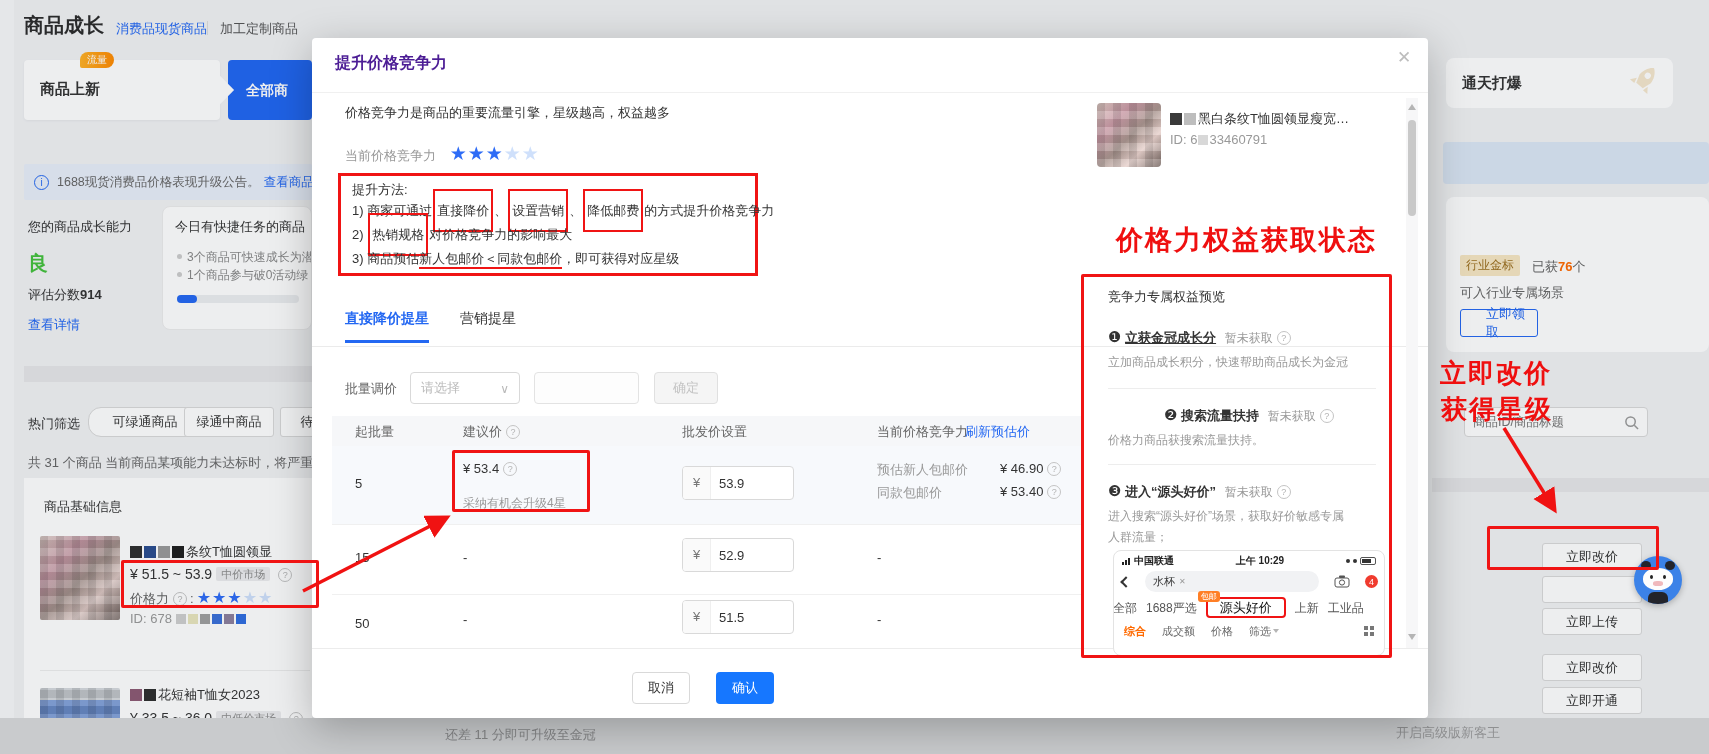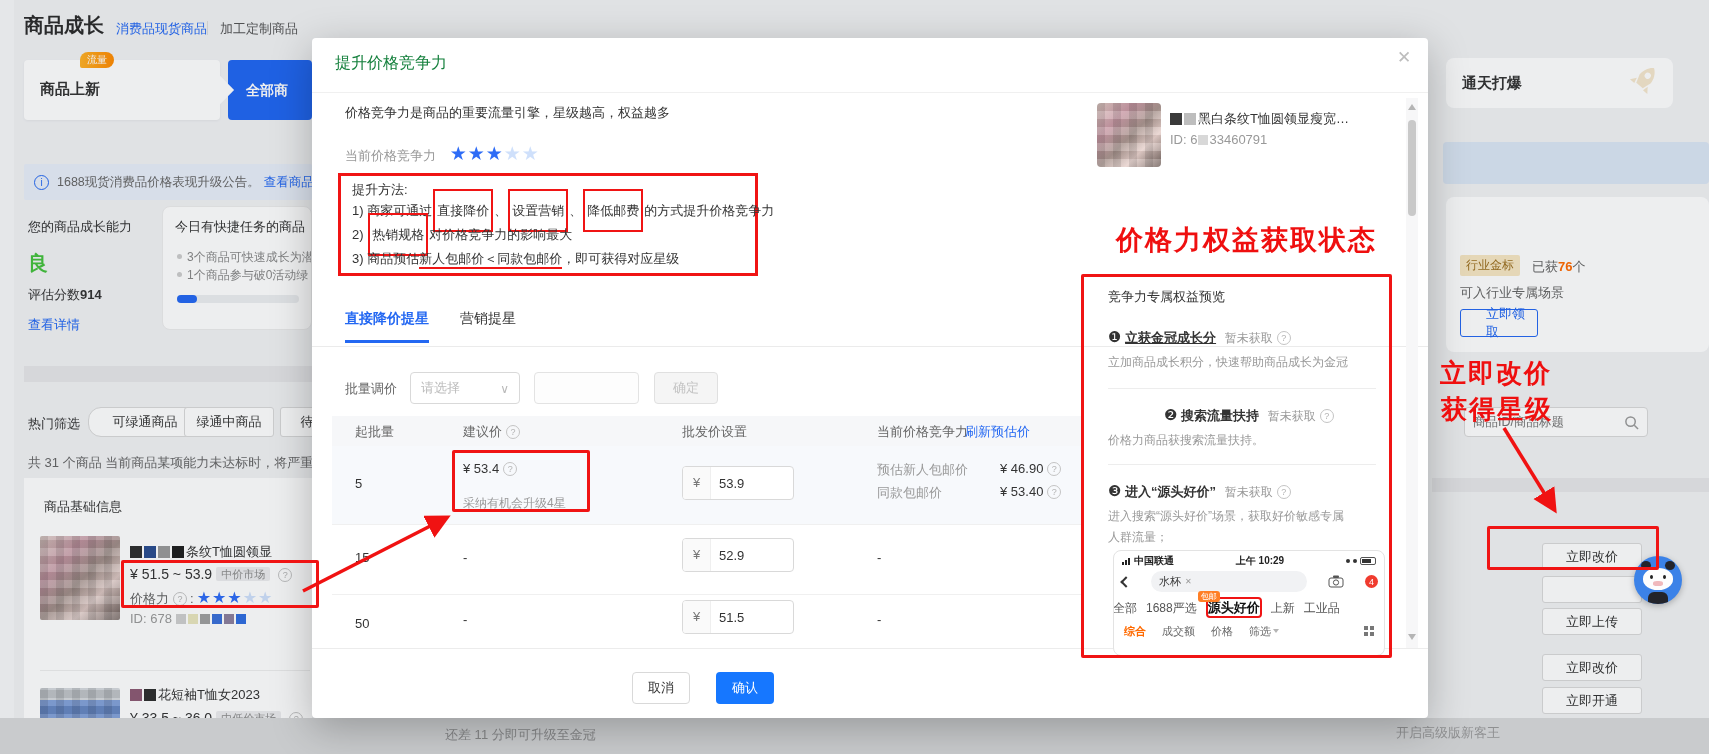--- a/index.html
+++ b/index.html
@@ -161,21 +161,21 @@
   <div class="abs btn" style="left:1542px;top:654px;width:100px;height:27px;">立即改价</div>
   <div class="abs btn" style="left:1542px;top:687px;width:100px;height:27px;">立即开通</div>
 
   <div class="abs" style="left:0;top:718px;width:1709px;height:36px;background:#d8d9db;"></div>
   <div class="abs nw" style="left:445px;top:726px;font-size:13px;color:#8f8f8f;">还差 11 分即可升级至金冠</div>
   <div class="abs nw" style="left:1396px;top:724px;font-size:13px;color:#9a9a9a;">开启高级版新客王</div>
 
   <div class="abs" style="left:0;top:0;width:1709px;height:754px;background:rgba(30,38,50,.08);z-index:5;"></div>
 
   <div class="abs" style="left:312px;top:38px;width:1116px;height:680px;background:#fff;border-radius:4px;box-shadow:0 10px 40px rgba(0,0,0,.25);z-index:10;">
-    <div class="nw" style="position:absolute;left:23px;top:15px;font-size:16px;font-weight:400;color:#15803d;">提升价格竞争力</div>
+    <div class="nw" style="position:absolute;left:23px;top:15px;font-size:16px;font-weight:700;color:#4c1d95;">提升价格竞争力</div>
     <div class="x" style="position:absolute;left:1080px;top:8px;width:24px;height:24px;color:#bdbdbd;font-size:17px;text-align:center;line-height:24px;cursor:pointer;"></div>
     <div class="hline" style="left:0;top:54px;width:1116px;"></div>
 
     <div class="nw t13" style="position:absolute;left:33px;top:66px;">价格竞争力是商品的重要流量引擎，星级越高，权益越多</div>
     <div class="nw" style="position:absolute;left:33px;top:104px;font-size:13px;color:#999;">
       <span>当前价格竞争力</span>
       <span class="on" style="font-size:19px;margin-left:10px;">★★★</span><span class="off" style="font-size:19px;">★★</span>
     </div>
 
     <div style="position:absolute;left:26px;top:135px;width:420px;height:103px;border:3px solid var(--red);z-index:21;">
@@ -295,38 +295,38 @@
         </span>
         <span class="nw">上午 10:29</span>
         <span class="phrow" style="gap:3px;">
           <span style="width:4px;height:4px;border-radius:50%;background:#333;"></span>
           <span style="width:4px;height:4px;border-radius:50%;background:#333;"></span>
           <span style="width:16px;height:8px;border:1px solid #555;border-radius:2px;display:inline-block;position:relative;">
               <span style="position:absolute;left:1px;top:1px;width:9px;height:4px;background:#333;"></span>
             </span>
         </span>
       </div>
-      <div class="phrow" style="padding:3px 6px;gap:21px;">
+      <div class="phrow" style="padding:3px 6px;gap:15px;">
         <span style="width:8px;height:8px;border-left:2px solid #333;border-bottom:2px solid #333;transform:rotate(45deg);margin-left:2px;"></span>
         <span class="phrow" style="flex:1;height:21px;background:#f1f2f4;border-radius:12px;padding:0 8px;gap:4px;">
           <span class="nw" style="font-size:11px;color:#333;">水杯</span>
           <span class="x" style="font-size:8px;color:#999;"></span>
         </span>
         <svg width="16" height="13" viewBox="0 0 16 13">
             <rect x="1" y="3" width="14" height="9" rx="2" fill="none" stroke="#555"></rect>
             <circle cx="8" cy="7.5" r="2.6" fill="none" stroke="#555"></circle>
             <rect x="5" y="0.5" width="6" height="2.6" rx="1" fill="#555"></rect>
           </svg>
         <span style="width:13px;height:13px;border-radius:50%;background:#f03b2e;color:#fff;font-size:9px;display:flex;align-items:center;justify-content:center;">4</span>
       </div>
       <div class="phrow" style="gap:9px;padding:2px 6px;height:26px;font-size:12px;color:#555;">
         <span class="nw" style="margin-left:-7px;">全部</span>
         <span class="nw">1688严选</span>
         <span style="position:relative;display:inline-block;">
-          <span class="nw" style="font-size:13px;font-weight:bold;color:#111;border:2px solid var(--red);border-radius:4px;padding:1px 0;">源头好价</span>
+          <span class="nw" style="font-size:13px;font-weight:normal;color:#111;border:2px solid var(--red);border-radius:4px;padding:1px 12px;">源头好价</span>
           <span class="nw" style="position:absolute;left:-8px;top:-8px;background:#ff7f26;color:#fff;font-size:8px;padding:0 3px;border-radius:3px;">包邮</span>
         </span>
         <span class="nw">上新</span>
         <span class="nw">工业品</span>
       </div>
       <div class="phrow" style="gap:16px;padding:1px 10px;height:20px;font-size:11px;color:#666;">
         <span class="nw" style="color:var(--orange);font-weight:bold;">综合</span>
         <span class="nw">成交额</span>
         <span class="nw">价格</span>
         <span class="nw phrow" style="gap:2px;">

